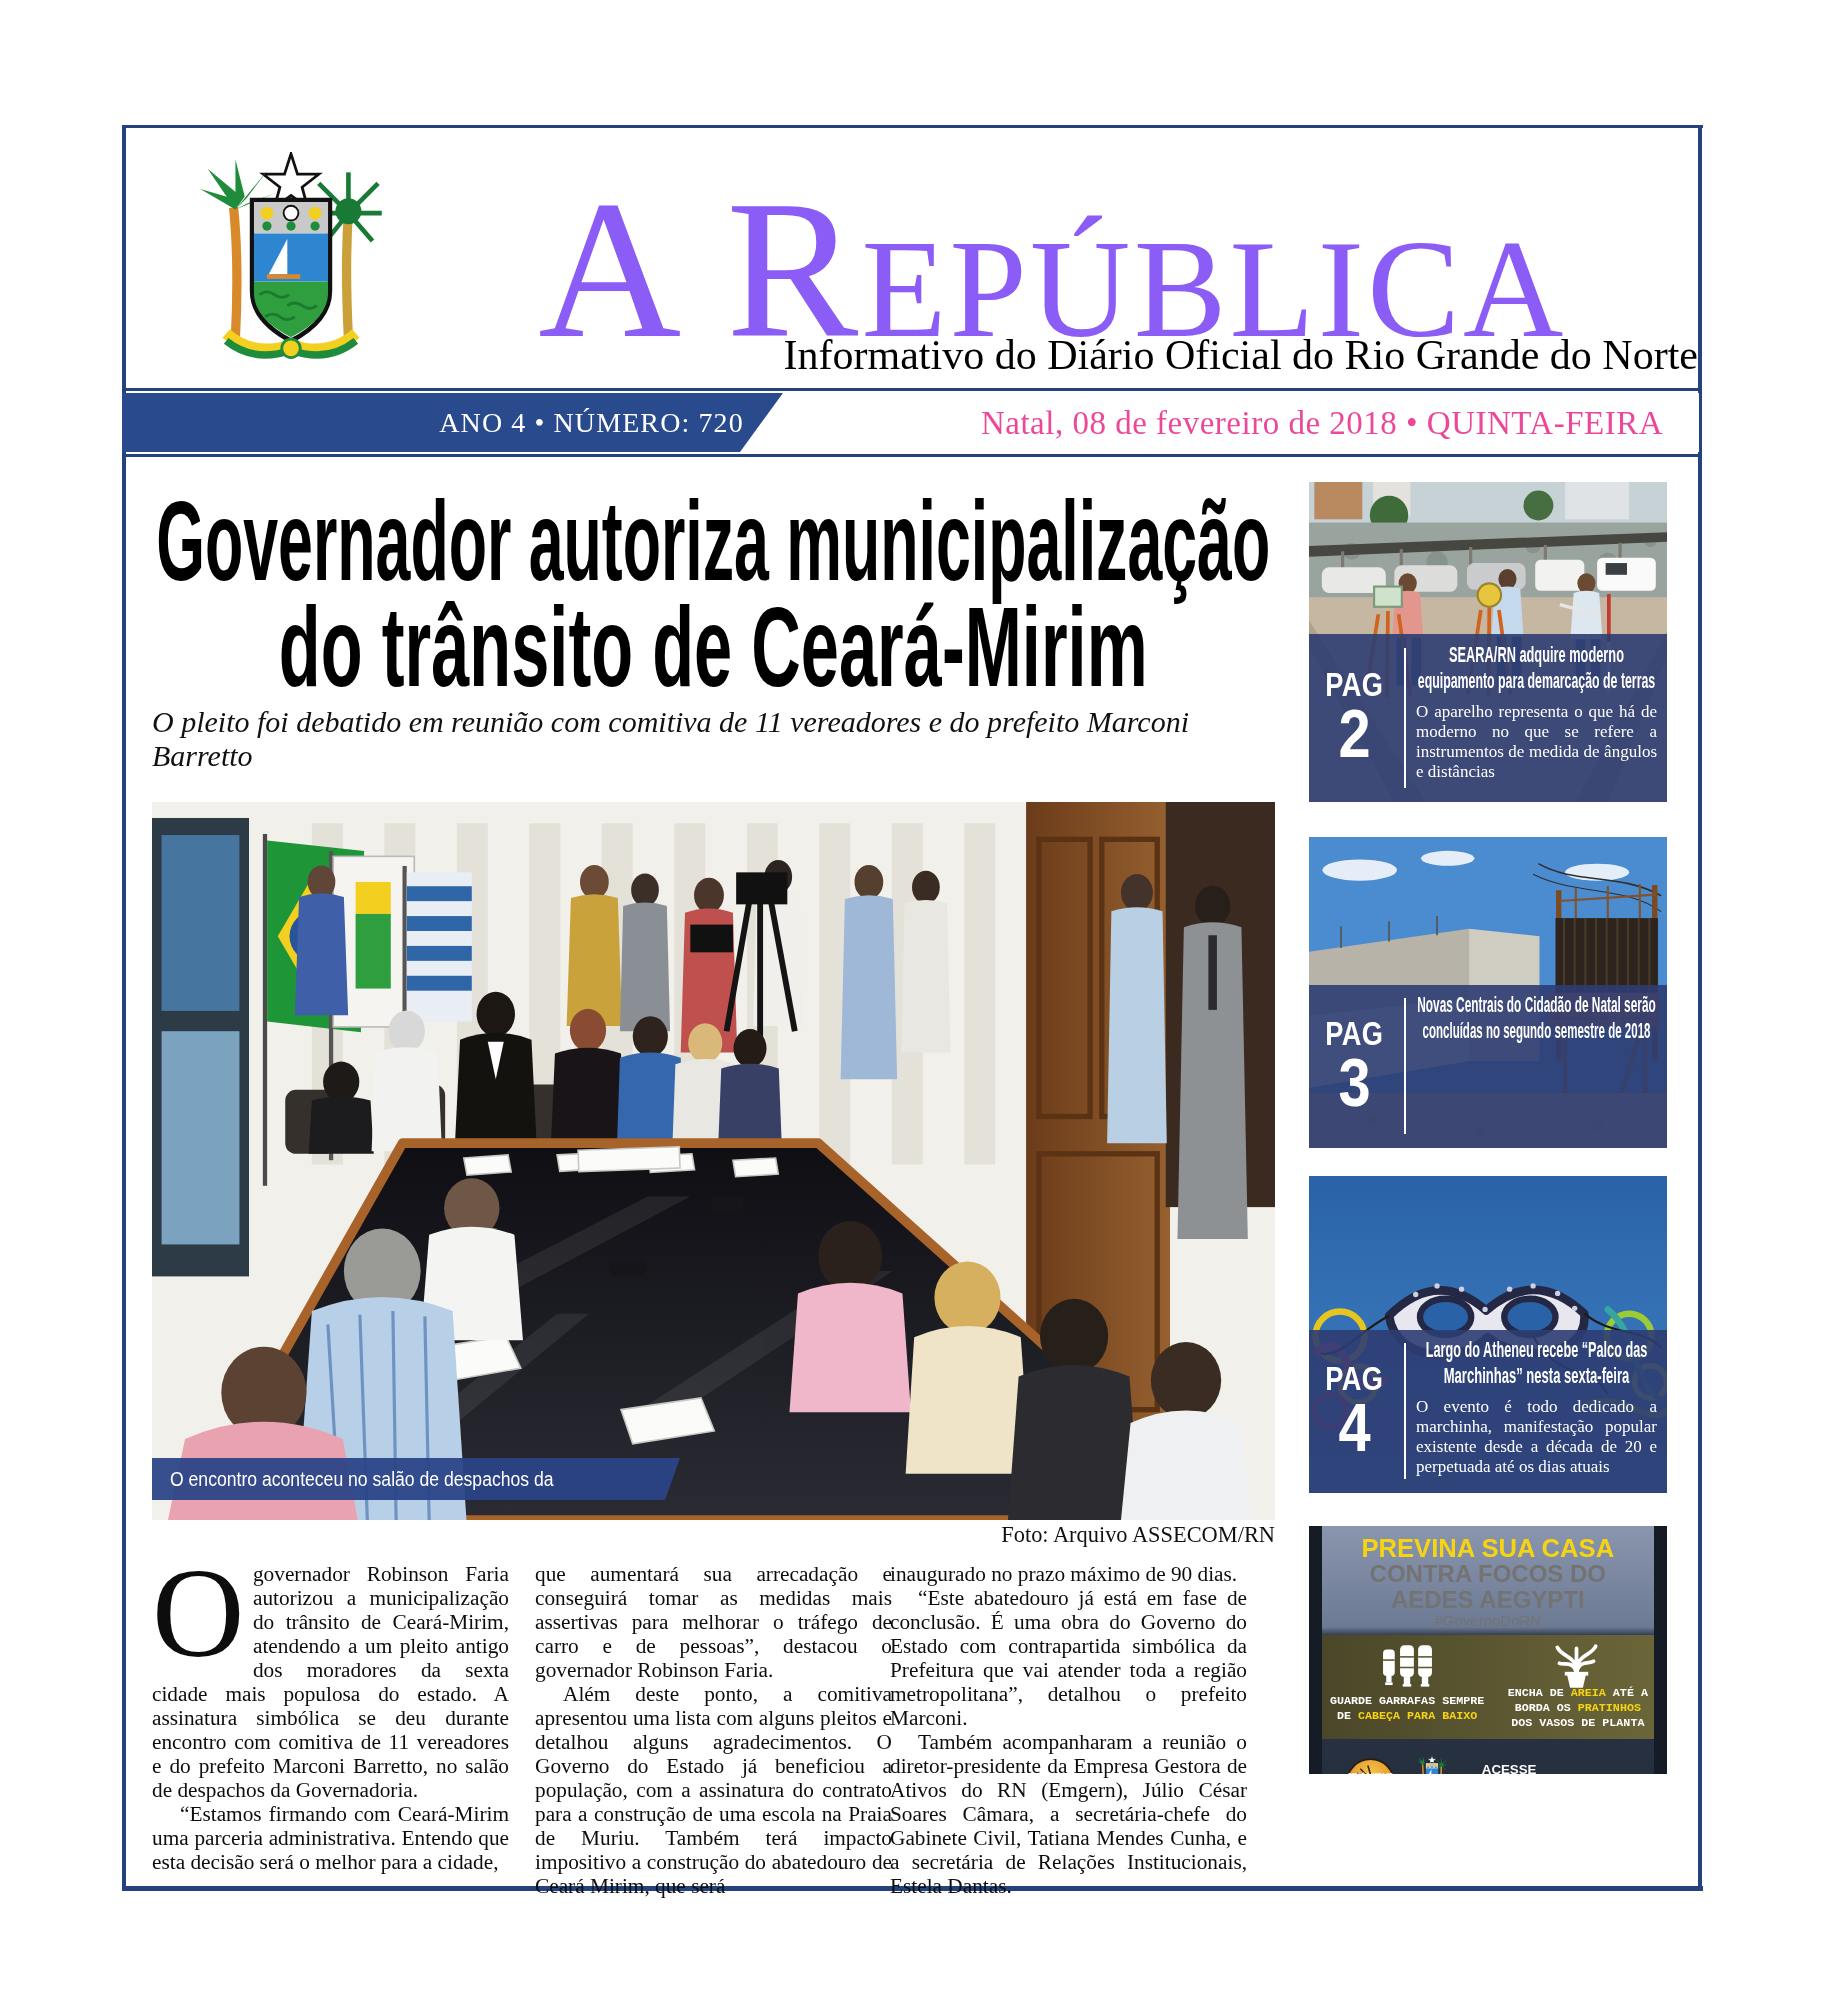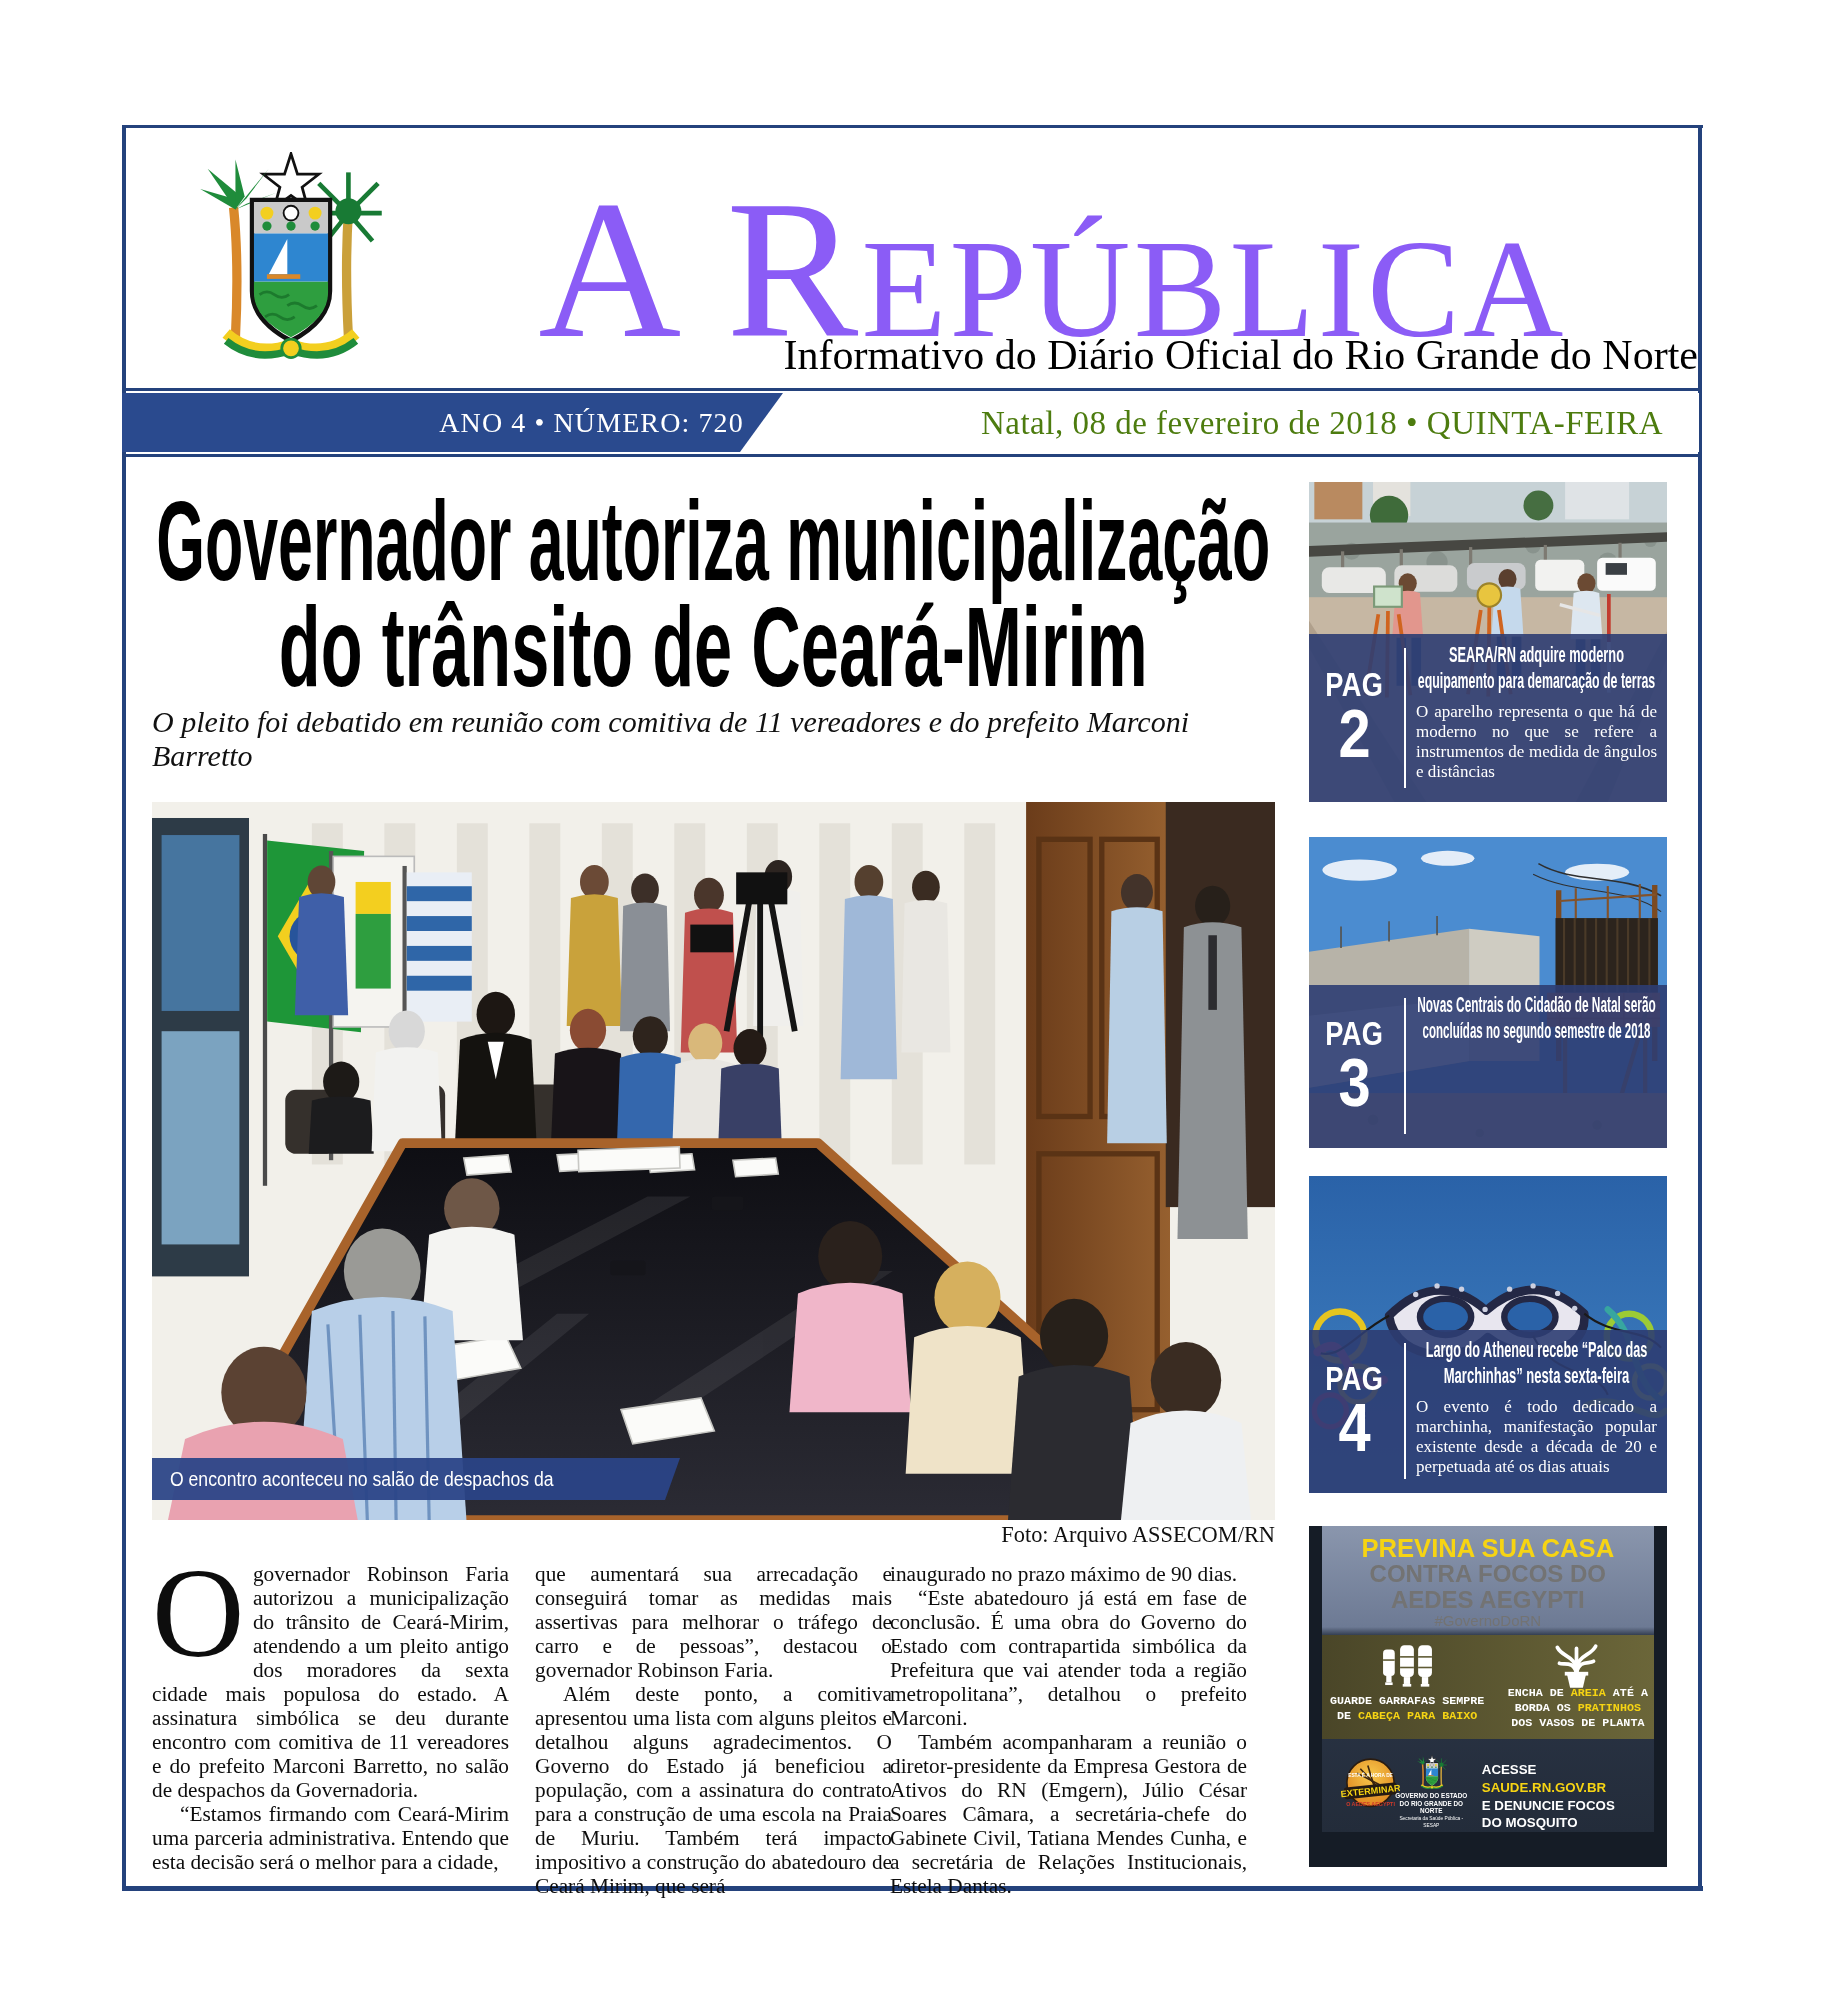--- a/index.html
+++ b/index.html
@@ -19,21 +19,21 @@
   
   .dl1{left:122px;top:388px;width:1577px;height:2.7px;background:#24427c;}
   .dl2{left:122px;top:454px;width:1577px;height:2.7px;background:#24427c;}
   .dbar{left:122px;top:393px;width:1577px;height:59px;background:#fff;}
   .dbar-blue{position:absolute;left:0;top:0;width:661px;height:59px;background:#2a4a8e;
       -webkit-clip-path:polygon(0 0,100% 0,calc(100% - 43px) 100%,0 100%);
       clip-path:polygon(0 0,100% 0,calc(100% - 43px) 100%,0 100%);}
   .dbar-ed{position:absolute;left:139px;top:0;width:661px;height:59px;line-height:60px;text-align:center;
       color:#fff;font-size:28px;letter-spacing:1.1px;}
   .dbar-date{position:absolute;left:784px;top:0;width:832px;height:59px;line-height:60px;text-align:center;
-      color:#4d7c0f;font-size:33px;letter-spacing:0.5px;}
+      color:#ec4899;font-size:33px;letter-spacing:0.5px;}
   
   .headline-svg{left:152px;top:482px;}
   .subhead{left:152px;top:705px;width:1123px;text-align:left;font-style:italic;font-size:30px;color:#111;}
   
   .photo{left:152px;top:802px;width:1123px;height:718px;overflow:hidden;}
   .photo svg{display:block;}
   .caption{left:152px;top:1458px;width:528px;height:42px;background:rgba(42,68,135,0.94);
       -webkit-clip-path:polygon(0 0,100% 0,calc(100% - 15px) 100%,0 100%);
       clip-path:polygon(0 0,100% 0,calc(100% - 15px) 100%,0 100%);
       color:#fff;font-family:"Liberation Sans",sans-serif;font-size:20px;line-height:42px;
@@ -51,21 +51,21 @@
   .card svg{position:absolute;left:0;top:0;}
   .panel{position:absolute;left:0;width:358px;background:rgba(45,61,114,0.90);}
   .pag{position:absolute;left:0;width:91px;text-align:center;color:#fff;
        font-family:"Liberation Sans",sans-serif;font-weight:bold;}
   .pag .lbl{font-size:34px;letter-spacing:0.5px;display:inline-block;transform:scaleX(.8);}
   .pag .num{font-size:68px;line-height:59px;display:block;transform:scaleX(.85);}
   .vrule{position:absolute;left:95px;width:2.1px;background:#fff;}
   .tsum{position:absolute;left:107px;width:241px;color:#fff;font-size:17px;line-height:20px;text-align:justify;
         font-family:"Liberation Serif",serif;}
   
-  .ad{left:1309px;top:1526px;width:358px;height:341px;background:#151c26;overflow:hidden;
+  .ad{left:1309px;top:1526px;width:358px;height:248px;background:#151c26;overflow:hidden;
       font-family:"Liberation Sans",sans-serif;}
   .ad-panel{position:absolute;left:12.8px;top:0;width:332px;height:306px;
       background:linear-gradient(180deg,#8a96ad 0%,#6d7a94 33%,#2c3648 36%,#232c3a 100%);}
   .ad-t{position:absolute;width:332px;text-align:center;font-weight:bold;color:#737373;}
   .yl{color:#f6d413;}
   .ad-olive{position:absolute;left:12.8px;top:109px;width:332px;height:104px;
       background:linear-gradient(90deg,#4a4628,#6b6639);font-family:Liberation Mono, monospace;}
   .tip{position:absolute;top:7.5px;width:160px;text-align:center;color:#fff;}
   .tip .cap-line{font-size:11.7px;line-height:15px;font-weight:bold;}
   .ad-bottom{position:absolute;left:12.8px;top:213px;width:332px;height:93px;}

